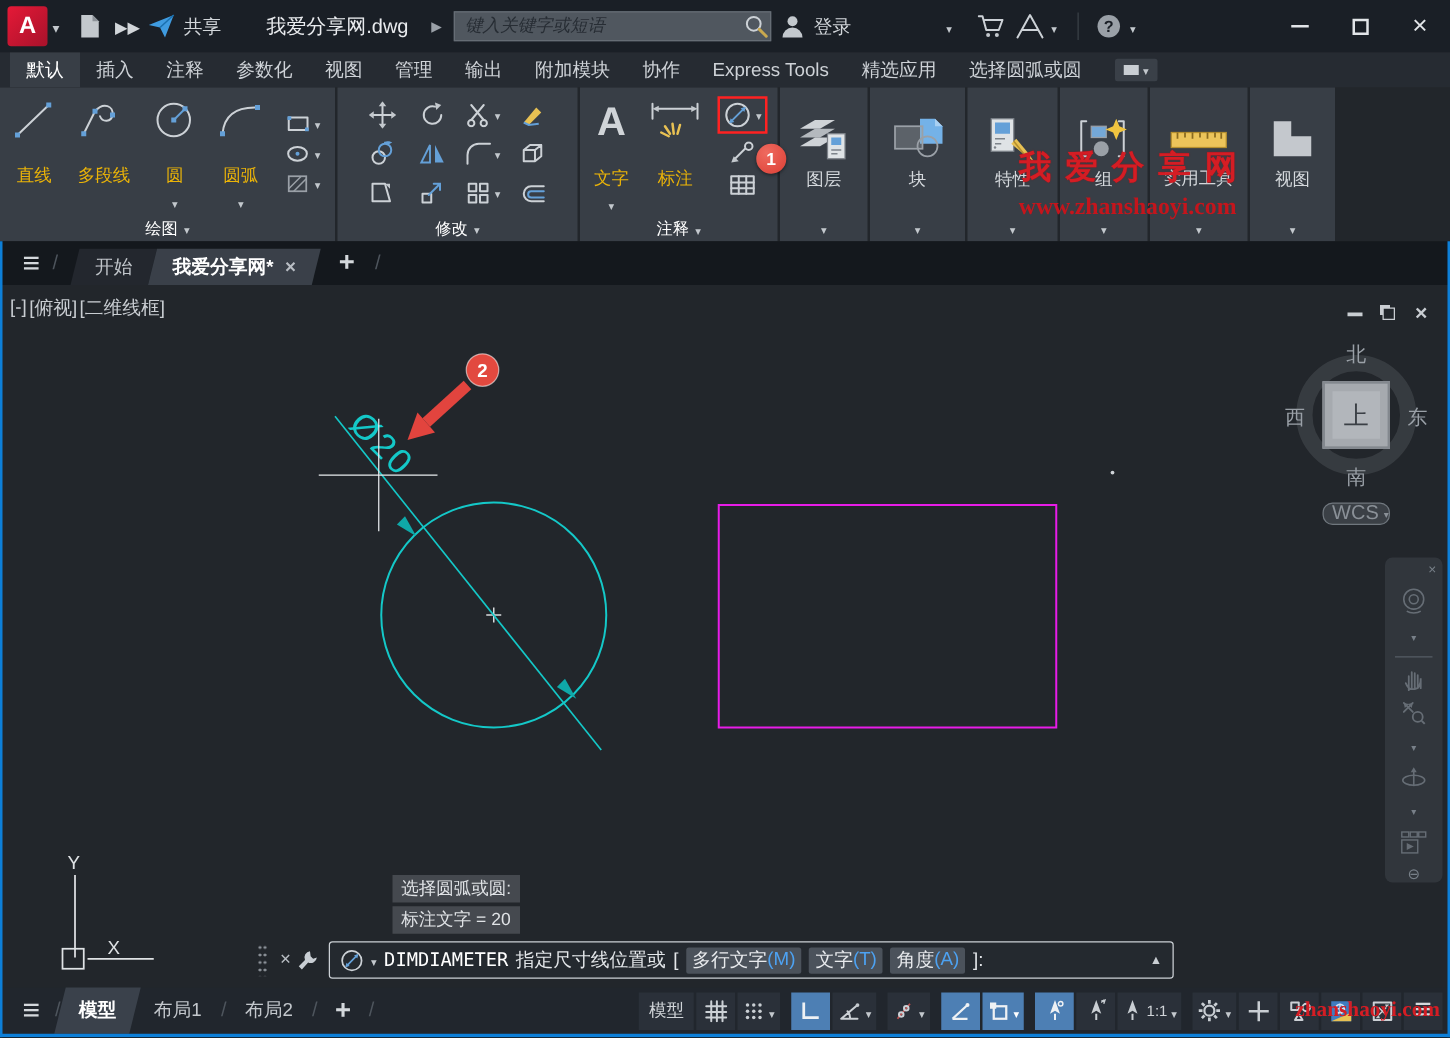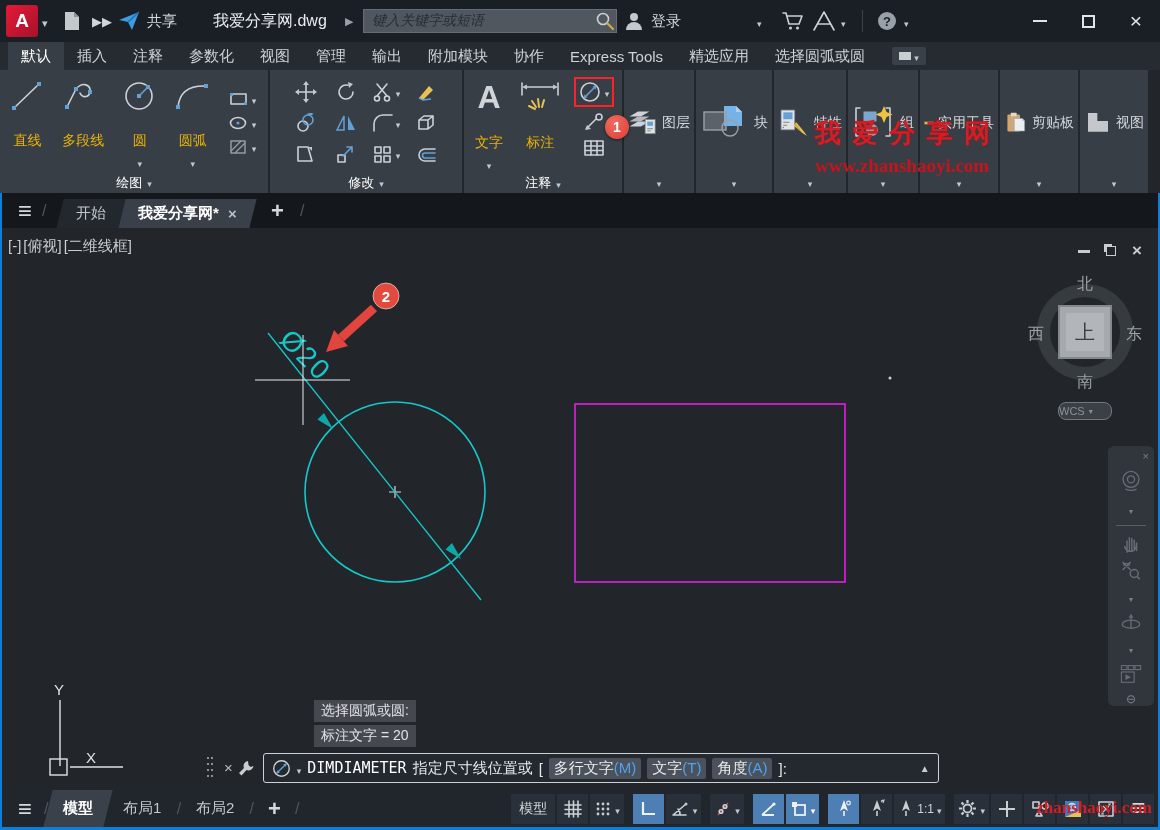--- a/index.html
+++ b/index.html
@@ -38,21 +38,21 @@
   .ribbon { position:absolute; left:0; top:70px; width:1160px; height:123px; background:#22262b; display:flex; gap:2px; }
   .panel { background:#383e46; height:123px; display:flex; flex-direction:column; position:relative; }
   .panel .content { flex:1; display:flex; align-items:center; justify-content:center; padding:3px 4px 0 4px; }
   .panel .footer { height:21px; display:flex; align-items:center; justify-content:center; gap:5px; color:#ffffff; font-size:13px; }
   .bigbtn { display:flex; flex-direction:column; align-items:center; justify-content:flex-start; gap:3px; padding-top:6px; height:100%; }
   .bigbtn .lbl { color:#eab308; font-size:14px; white-space:nowrap;margin-top:16px; }
   .panel-icon-col { display:flex; flex-direction:column; align-items:center; justify-content:center; gap:2px; }
   .mini { display:flex; align-items:center; gap:3px; padding:2px 1px; }
   .modgrid { display:grid; grid-template-columns:repeat(4,40px); grid-auto-rows:31px; align-items:center; justify-items:center; }
   .modcell { display:flex; align-items:center; gap:2px; }
-  .iconpanel .content { flex-direction:row; display:flex; gap:4px;justify-content:space-between; }
+  .iconpanel .content { flex-direction:column; display:flex; gap:4px; }
   .iconpanel .lbl { color:#d4d8dc; font-size:14px; white-space:nowrap; }
   .dia-wrap { position:relative; border:2px solid #ff2222; padding:2px 3px; display:flex; align-items:center; gap:4px; }
   .badge { position:absolute; width:24px; height:24px; border-radius:50%; background:radial-gradient(circle at 35% 30%, #ef6a5f, #dc3f35); color:#fff; font-size:14px; font-weight:bold; display:flex; align-items:center; justify-content:center; box-shadow:0 1px 3px rgba(0,0,0,.5); z-index:30; }
   .wm-ribbon { position:absolute; left:815px; top:116px; z-index:25; pointer-events:none; }
   .wm-ribbon .l1 { color:#d41d24; font-size:26px; font-weight:900; letter-spacing:2px; white-space:nowrap; text-shadow:0 0 1px #a01016; }
   .wm-ribbon .l2 { color:#c4151c; font-size:19px; font-weight:bold; font-family:"Liberation Serif", serif; white-space:nowrap; margin-top:4px; }
 
   
   .filetabs { position:absolute; left:0; top:193px; width:1160px; height:35px; background:#14181d; display:flex; align-items:center; }
   .ft-ham { margin-left:18px; }
@@ -66,21 +66,21 @@
   .vp-controls { position:absolute; left:8px; top:9px; color:#c9cdd2; font-size:15px; display:flex; gap:2px; }
   .vp-winctl { position:absolute; right:18px; top:13px; display:flex; gap:16px; color:#c9cdd2; align-items:center; }
   .vp-winctl .mini-min { width:12px; height:3px; background:#c9cdd2; }
   .vp-winctl .mini-max { width:10px; height:10px; border:1.5px solid #c9cdd2; box-shadow:-3px -3px 0 -1px #c9cdd2; }
   .vp-winctl .mini-x::after { content:"×"; font-size:17px; font-weight:bold; color:#c9cdd2; }
 
   .viewcube { position:absolute; left:1037px; top:46px; width:96px; height:116px; }
   .vc-ring { position:absolute; left:0; top:10px; width:96px; height:96px; border-radius:50%; border:13px solid rgba(150,156,163,.18); }
   .vc-face { position:absolute; left:21px; top:31px; width:54px; height:54px; background:#b2b6bb; border:2px solid #83888e; display:flex; align-items:center; justify-content:center; font-size:20px; color:#3a3f45; box-shadow:inset 0 0 0 6px #a6aaaf; }
   .vc-lbl { position:absolute; color:#9aa0a7; font-size:16px; }
-  .wcs { position:absolute; left:1058px; top:174px; width:54px; height:18px; background:rgba(70,76,83,.7); border:1px solid #70777e; border-radius:8px; color:#8a9097; font-size:11px; display:flex; align-items:center; justify-content:flex-start; gap:4px; }
+  .wcs { position:absolute; left:1058px; top:174px; width:54px; height:18px; background:rgba(70,76,83,.7); border:1px solid #70777e; border-radius:8px; color:#8a9097; font-size:16px; display:flex; align-items:center; justify-content:flex-end; gap:4px; }
   .wcs::after { content:"▾"; font-size:8px; color:#8a9097; }
 
   .navbar { position:absolute; left:1108px; top:218px; width:46px; height:260px; background:rgba(62,67,74,.55); border-radius:6px; display:flex; flex-direction:column; align-items:center; padding-top:4px; gap:7px; }
   .navbar .nx { align-self:flex-end; margin-right:5px; color:#788089; font-size:11px; }
   .navbar svg { opacity:.75; }
   .nav-sep { width:30px; height:1px; background:#565d65; }
   .nav-cr::after { content:"▾"; font-size:8px; color:#788089; }
 
   
   .cli-hist { position:absolute; left:283px; background:#45494f; color:#e0e3e6; font-size:14px; padding:2px 7px; white-space:pre;margin-left:31px; }
@@ -506,34 +506,20 @@
           <rect x="3" y="12" width="44" height="12" fill="#ecc45a" stroke="#b58f2e"></rect>
           <path d="M8,12 v5 M14,12 v4 M20,12 v5 M26,12 v4 M32,12 v5 M38,12 v4 M43,12 v5" stroke="#8a6a1e" stroke-width="1.4"></path>
         </svg>
         <span class="lbl">实用工具</span>
       </div>
       <div class="footer">
           <span class="cr"></span>
         </div>
     </div>
 
-    <div class="panel iconpanel" style="width:78px;">
-      <div class="content">
-        <svg class="ic" width="42" height="40" viewBox="0 0 42 40">
-          <rect x="6" y="5" width="22" height="30" rx="2" fill="#cda876"></rect>
-            <rect x="12" y="2" width="10" height="6" rx="1" fill="#e8d9c2"></rect>
-          <path d="M18,12 h14 l4,4 v18 h-18 z" fill="#eceff1" stroke="#9aa0a7"></path>
-            <path d="M32,12 l4,4 h-4 z" fill="#b9bec4"></path>
-        </svg>
-        <span class="lbl">剪贴板</span>
-      </div>
-      <div class="footer">
-          <span class="cr"></span>
-        </div>
-    </div>
 
     <div class="panel iconpanel" style="width:68px;">
       <div class="content">
         <svg class="ic" width="42" height="38" viewBox="0 0 42 38">
           <path d="M6,4 h14 v12 h16 v16 h-30 z" fill="#c4c8cd"></path>
         </svg>
         <span class="lbl">视图</span>
       </div>
       <div class="footer">
           <span class="cr"></span>

